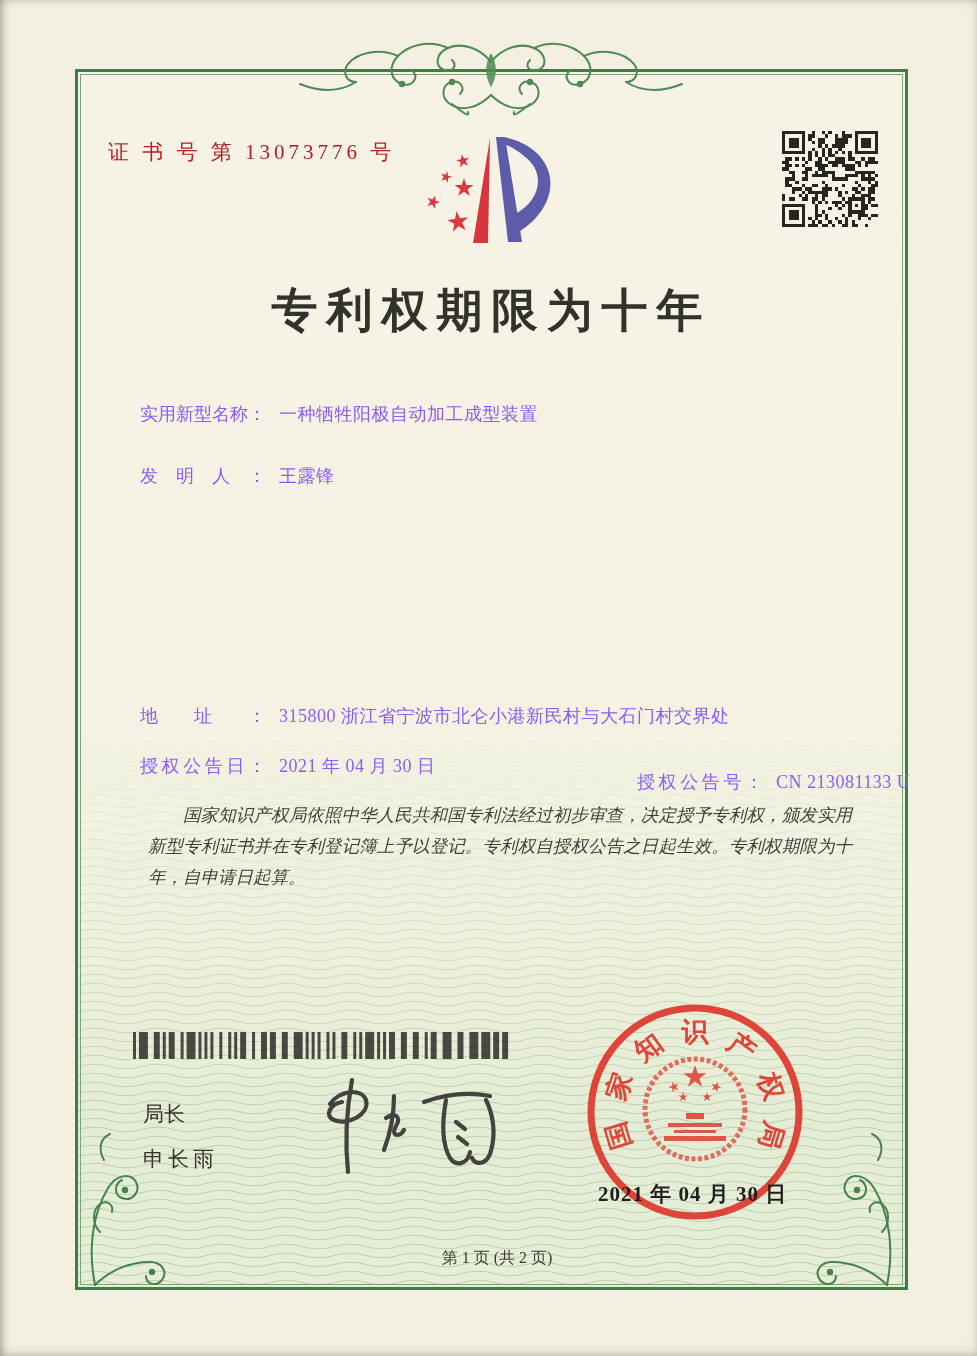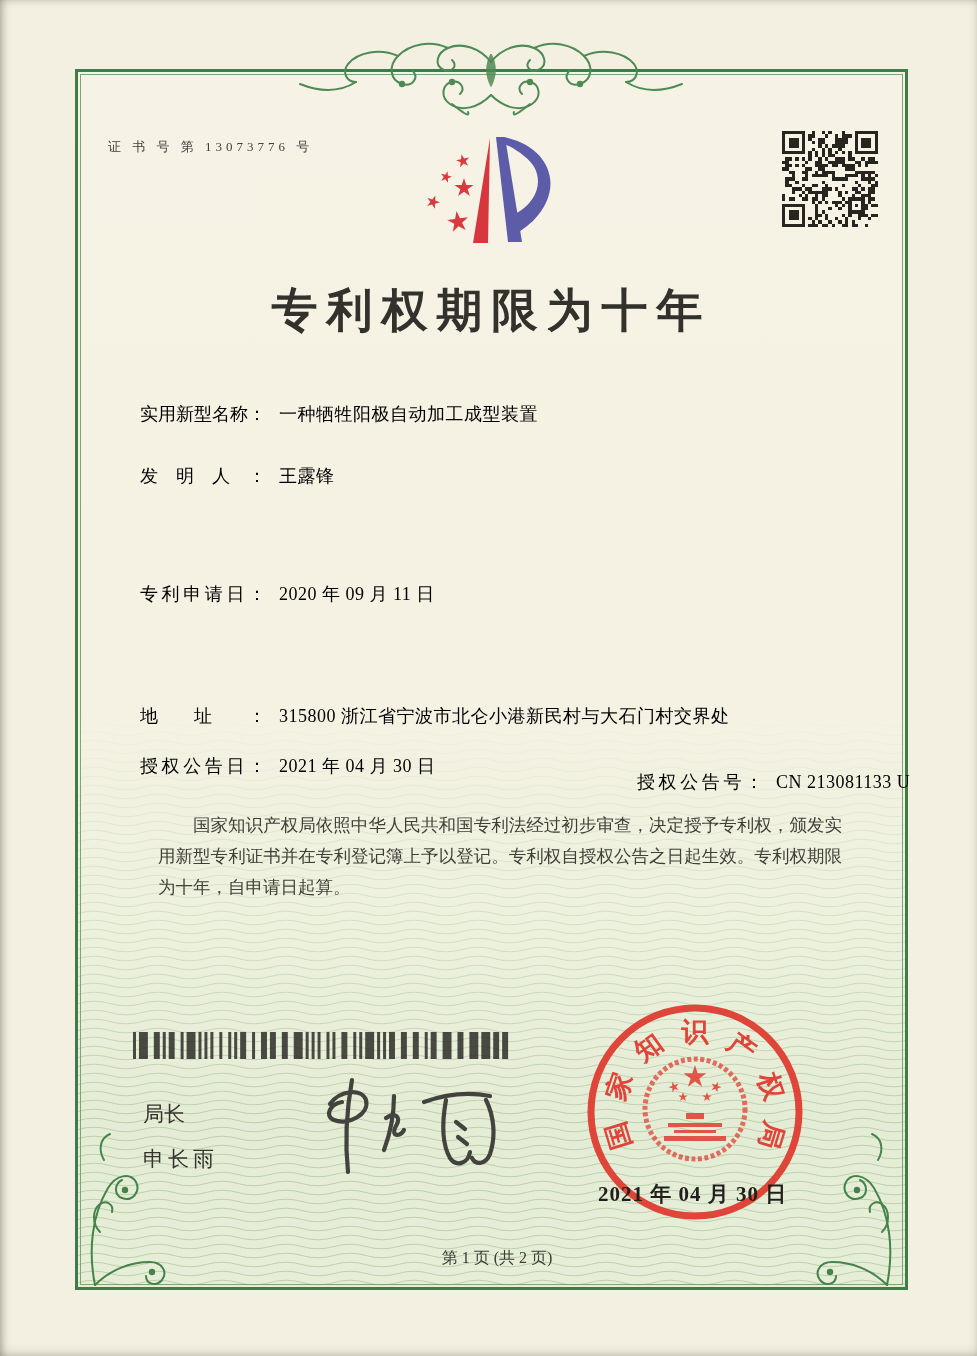--- a/index.html
+++ b/index.html
@@ -15,30 +15,30 @@
     border:3px solid #3f7c46;
     background:linear-gradient(180deg,#f6f3e6 0%,#f5f2e3 52%,#edf1de 70%,#e5ecd5 86%,#e7eed7 100%);
     box-sizing:border-box;
   }
   .frame-inner{position:absolute;inset:2px;border:1px solid #7ba578;pointer-events:none;}
   .waves{position:absolute;left:0;top:0;width:100%;height:100%;
     -webkit-mask-image:linear-gradient(180deg,transparent 0%,transparent 52%,rgba(0,0,0,.55) 70%,#000 86%);
     mask-image:linear-gradient(180deg,transparent 0%,transparent 52%,rgba(0,0,0,.55) 70%,#000 86%);}
   .orn{position:absolute;left:0;top:0;width:977px;height:1356px;pointer-events:none;}
   
-  .cert-no{position:absolute;left:108px;top:138px;font-size:13px;letter-spacing:4px;color:#404040;}
+  .cert-no{position:absolute;left:108px;top:138px;font-size:21px;letter-spacing:4px;color:#b91c1c;}
   .title{position:absolute;left:75px;top:280px;width:833px;text-align:center;
     font-size:46px;font-weight:bold;letter-spacing:9px;color:#33312b;}
-  .frow{position:absolute;left:140px;font-size:18px;color:#000000;white-space:nowrap;}
+  .frow{position:absolute;left:140px;font-size:18px;color:#8b5cf6;white-space:nowrap;}
   .flabel{display:inline-block;width:126px;text-align:justify;text-align-last:justify;}
   .fvalue{margin-left:13px;letter-spacing:.5px;}
   .grant-right{position:absolute;left:497px;top:16px;}
   .body-text{position:absolute;left:140px;top:792px;width:720px;font-size:17.5px;
     line-height:31px;color:#403e37;text-align:justify;}
-  .body-text p{margin:18px;text-indent:2em;}
+  .body-text p{margin:8px;text-indent:2em;font-style:italic;}
   .director-label{position:absolute;left:143px;top:1100px;font-size:21px;color:#34332d;}
   .director-name{position:absolute;left:143px;top:1145px;font-size:21px;letter-spacing:4px;color:#34332d;}
   .seal-date{position:absolute;left:598px;top:1180px;font-size:21px;font-weight:600;color:#201f1b;z-index:6;letter-spacing:1px;}
   .page-num{position:absolute;left:75px;top:1248px;width:844px;text-align:center;font-size:16px;color:#3c3b34;}
   .back-note{position:absolute;left:0;top:1367px;width:977px;text-align:center;font-size:17.5px;color:#000000;}
   .qr{position:absolute;left:782px;top:131px;width:96px;height:96px;}
   .logo{position:absolute;left:420px;top:128px;width:150px;height:125px;}
   .barcode{position:absolute;left:133px;top:1032px;width:387px;height:27px;}
   .seal{position:absolute;left:580px;top:997px;width:230px;height:230px;z-index:5;opacity:.93;}
   .sig{position:absolute;left:290px;top:1072px;width:240px;height:108px;z-index:4;}
@@ -120,23 +120,20 @@
   </svg>
 
   <div class="title">专利权期限为十年</div>
 
   <div class="frow" style="top:402px">
     <span class="flabel">实用新型名称：</span><span class="fvalue">一种牺牲阳极自动加工成型装置</span>
   </div>
   <div class="frow" style="top:464px">
     <span class="flabel">发明人：</span><span class="fvalue">王露锋</span>
   </div>
-  <div class="frow" style="top:582px">
-    <span class="flabel">专利申请日：</span><span class="fvalue">2020 年 09 月 11 日</span>
-  </div>
   <div class="frow" style="top:704px">
     <span class="flabel">地址：</span><span class="fvalue">315800 浙江省宁波市北仑小港新民村与大石门村交界处</span>
   </div>
   <div class="frow" style="top:754px;right:0">
     <span class="flabel">授权公告日：</span><span class="fvalue">2021 年 04 月 30 日</span>
     <span class="grant-right">
       <span class="flabel">授权公告号：</span><span class="fvalue">CN 213081133 U</span>
     </span>
   </div>
 

